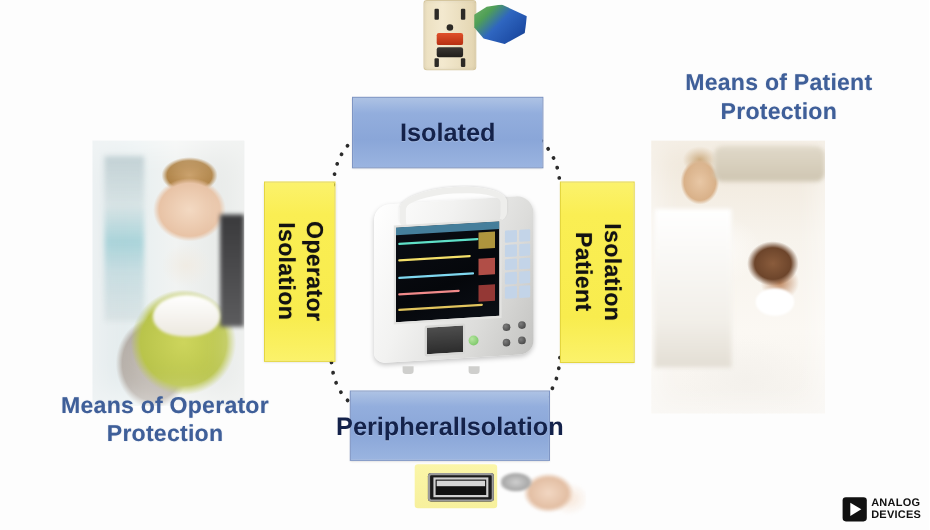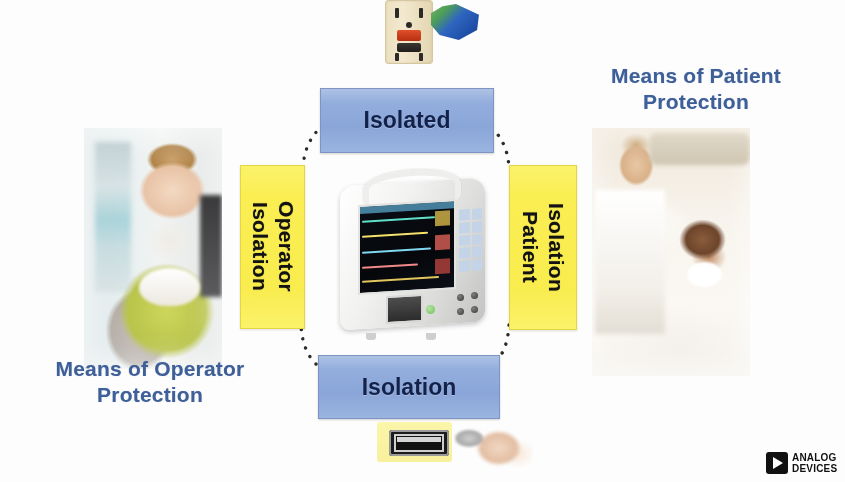--- a/index.html
+++ b/index.html
@@ -23,21 +23,21 @@
   .heading {
     position: absolute;
     color: #3f5f99;
     font-weight: bold;
     font-size: 21px;
     line-height: 26px;
     text-align: center;
     letter-spacing: 0.2px;
     text-shadow: 0 0 1px rgba(63,95,153,0.35);
   }
-  #heading-patient { left: 580px; top: 63px; width: 232px; }
+  #heading-patient { left: 592px; top: 63px; width: 232px; }
   #heading-operator { left: 18px; top: 356px; width: 264px; }
 
   
   .blue-box {
     position: absolute;
     background: linear-gradient(to bottom, #adc2e4 0%, #93aedd 22%, #8aa6d8 60%, #9ab4e0 100%);
     border: 1px solid #7e95c4;
     box-shadow: 0 1px 2px rgba(0,0,0,0.18);
     color: #14224a;
     font-weight: bold;
@@ -411,20 +411,21 @@
     </div>
     <div class="mon-foot" style="left:22%;"></div>
     <div class="mon-foot" style="left:58%;"></div>
   </div>
 
   <div class="blue-box" id="box-isolated-power">
     <span>Isolated</span>
   </div>
 
   <div class="blue-box" id="box-peripheral-isolation">
+    <span>Peripheral</span>
     <span>Isolation</span>
   </div>
 
   <div class="yellow-box" id="box-operator-isolation">
     <div class="vert-label">
       <span class="vert-word">Isolation</span>
       <span class="vert-word">Operator</span>
     </div>
   </div>
 

